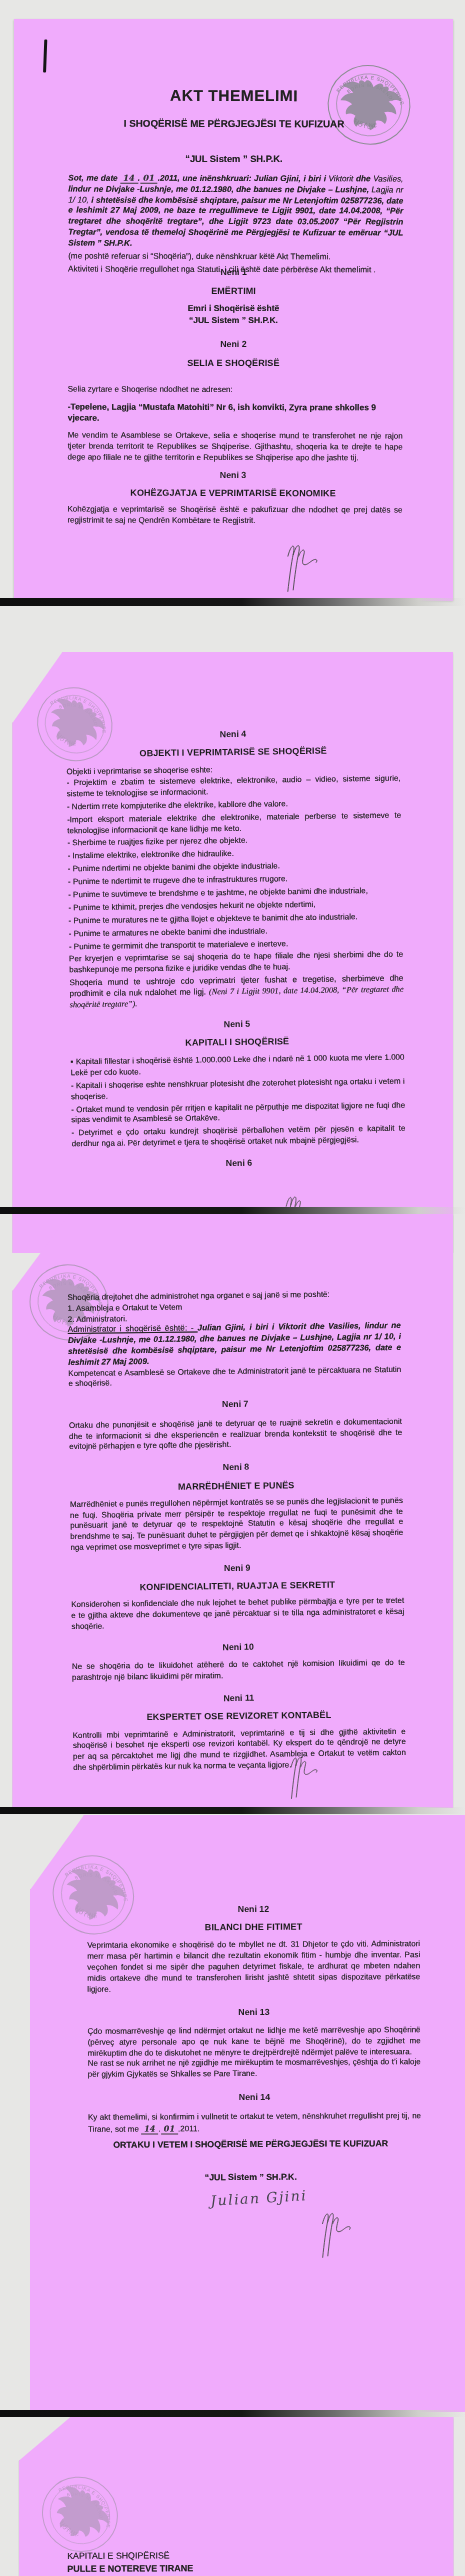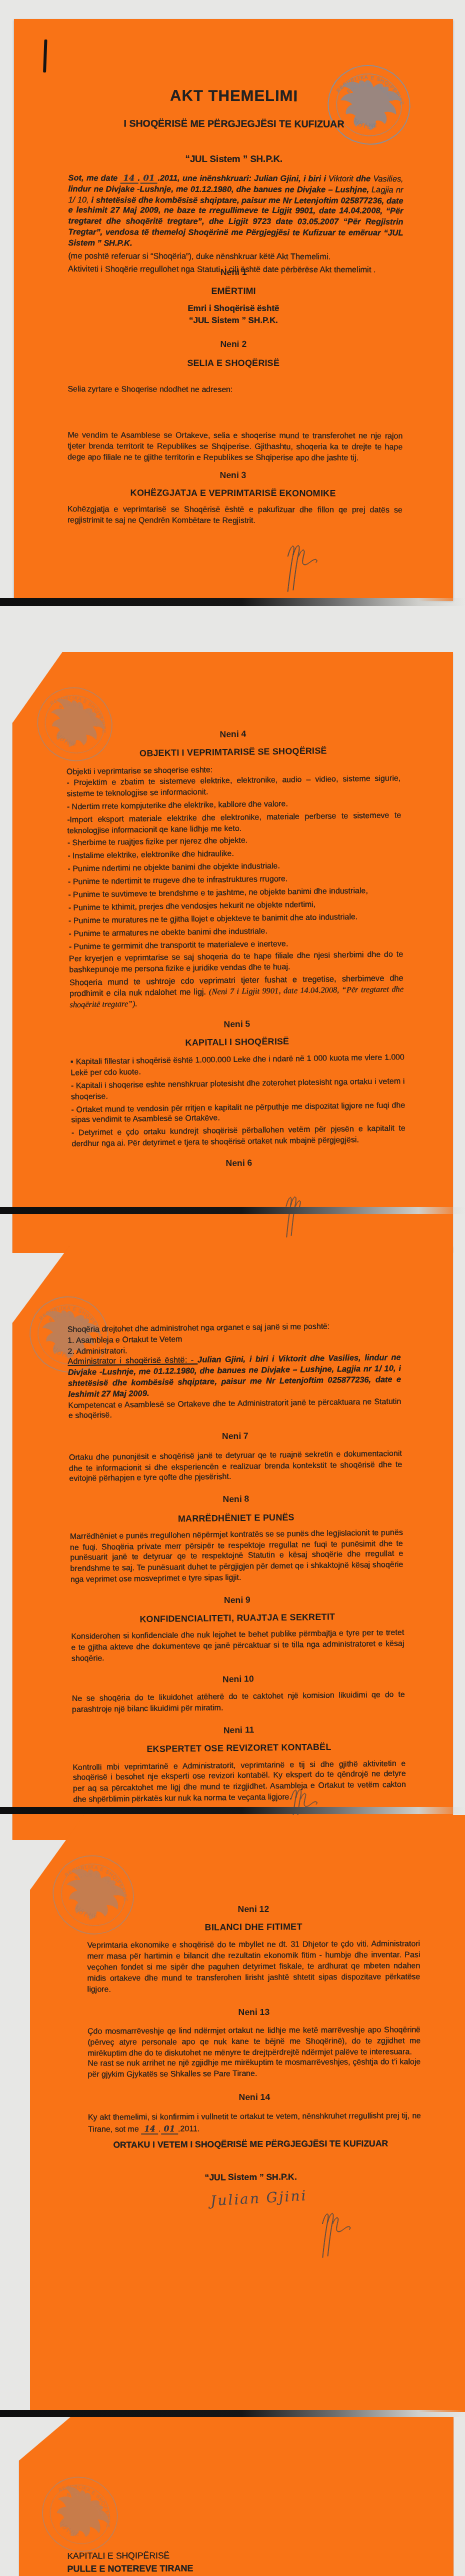--- a/index.html
+++ b/index.html
@@ -1,18 +1,18 @@
 <!DOCTYPE html>
 <html style="font-size:8.2px"><head>
 <meta charset="utf-8">
 <style>
   html,body{margin:0;padding:0;}
   body{background:#e7e7e5;font-family:"Liberation Sans",sans-serif;}
   #shot{position:relative;width:465px;height:3014px;background:#e7e7e5;overflow:hidden;margin:0 auto;}
-  .page{position:absolute;background:#f97316;box-shadow:0 0.5px 2.1px rgba(0,0,0,.25);}
+  .page{position:absolute;background:#f0abfc;box-shadow:0 0.5px 2.1px rgba(0,0,0,.25);}
   .pgin{position:absolute;inset:0;}
   .seam{position:absolute;left:0;width:465px;background:linear-gradient(to right,#0e0e0e 0%,#161616 52%,#6e6e6e 72%,#cfcfcb 90%,rgba(231,231,229,0) 100%);}
   .txt{color:#222;text-shadow:0 0 0.2px rgba(20,20,20,.45);}
   .neni{position:relative;text-align:center;font-weight:bold;font-size:8.8px;color:#1d1d1d;}
   .h{position:relative;text-align:center;font-weight:bold;font-size:9px;color:#1b1b1b;letter-spacing:0.1px;}
   .flow{position:absolute;}
   .flow p{margin:0 0 2.1px 0;}
   .j{text-align:justify;}
   .b{font-weight:bold;font-style:italic;}
   .bi{font-weight:bold;font-style:italic;}
@@ -86,27 +86,30 @@
       <div class="abs cntr neni" style="top:248px;">Neni 1</div>
       <div class="abs cntr h" style="top:267px;">EMËRTIMI</div>
       <div class="abs cntr txt" style="top:284px;font-size:8.5px;font-weight:bold;">Emri i Shoqërisë është</div>
       <div class="abs cntr txt" style="top:296px;font-size:8.5px;font-weight:bold;">“JUL Sistem ” SH.P.K.</div>
 
       <div class="abs cntr neni" style="top:320px;">Neni 2</div>
       <div class="abs cntr h" style="top:339px;">SELIA E SHOQËRISË</div>
       <div class="flow txt sm" style="left:54px;top:366px;width:335px;">
         <p>Selia zyrtare e Shoqerise ndodhet ne adresen:</p>
       </div>
+      <div class="flow txt" style="left:54px;top:383px;width:340px;font-size:8.5px;line-height:11.3px;font-weight:bold;">
+        <p>-Tepelene, Lagjia “Mustafa Matohiti”  Nr 6, ish konvikti, Zyra prane shkolles  9 vjecare.</p>
+      </div>
       <div class="flow txt sm j" style="left:54px;top:412px;width:335px;">
         <p>Me vendim te Asamblese se Ortakeve, selia e shoqerise mund te transferohet ne nje rajon tjeter brenda territorit te Republikes se Shqiperise. Gjithashtu, shoqeria ka te drejte te hape dege apo filiale ne te gjithe territorin e Republikes se Shqiperise apo dhe jashte tij.</p>
       </div>
       <div class="abs cntr neni" style="top:451px;">Neni 3</div>
       <div class="abs cntr h" style="top:469px;">KOHËZGJATJA E VEPRIMTARISË EKONOMIKE</div>
       <div class="flow txt sm j" style="left:54px;top:486px;width:335px;">
-        <p>Kohëzgjatja e veprimtarisë se Shoqërisë është e pakufizuar dhe fillon qe prej datës se regjistrimit te saj ne Qendrën Kombëtare te Regjistrit.</p>
+        <p>Kohëzgjatja e veprimtarisë se Shoqërisë është e pakufizuar dhe ndodhet qe prej datës se regjistrimit te saj ne Qendrën Kombëtare te Regjistrit.</p>
       </div>
       <svg class="stamp" style="left:260px;top:520px;" width="46" height="57" viewBox="0 0 120 140">
           <use href="#sigSquiggle"></use>
         </svg>
     </div>
   </div>
 
   <div class="seam" style="top:598px;height:8.2px;"></div>
 
   <div class="page" style="left:12.4px;top:607px;width:441px;height:601px;clip-path:polygon(50px 0,100% 0,100% 100%,0 100%,0 71px);margin-top:45px;">
@@ -146,21 +149,21 @@
         <div class="neni" style="margin-top:10.3px;">Neni 6</div>
       </div>
       <svg class="stamp" style="left:258px;top:539px;" width="40" height="52" viewBox="0 0 120 140">
           <use href="#sigSquiggle"></use>
         </svg>
     </div>
   </div>
 
   <div class="seam" style="top:1207px;height:7.2px;"></div>
 
-  <div class="page" style="left:12.4px;top:1214px;width:441px;height:594px;clip-path:polygon(57px 0,100% 0,100% 100%,0 100%,0 77px);margin-top:32px;">
+  <div class="page" style="left:12.4px;top:1214px;width:441px;height:594px;clip-path:polygon(57px 0,100% 0,100% 100%,0 100%,0 77px);">
     <div class="pgin" style="transform:rotate(-.7deg);">
       <svg class="stamp" style="left:15.5px;top:45px;opacity:.6;" width="87" height="83" viewBox="0 0 200 200">
           <use href="#sealStamp" transform="rotate(20 100 100)"></use>
         </svg>
 
       <div class="flow" style="left:58px;top:77px;width:333px;">
         <div class="txt sm">Shoqëria drejtohet dhe administrohet nga  organet e saj janë si me poshtë:</div>
         <div class="txt sm">1. Asambleja e Ortakut te Vetem</div>
         <div class="txt sm">2. Administratori.</div>
         <div class="txt md j"><span class="u">Administrator i shoqërisë është: - </span><span class="bi">Julian Gjini, i biri i Viktorit dhe Vasilies, lindur ne Divjake -Lushnje, me 01.12.1980, dhe banues ne  Divjake – Lushjne, Lagjia nr 1/ 10, i shtetësisë dhe kombësisë shqiptare, paisur me Nr Letenjoftim 025877236, date e leshimit 27 Maj 2009.</span></div>

